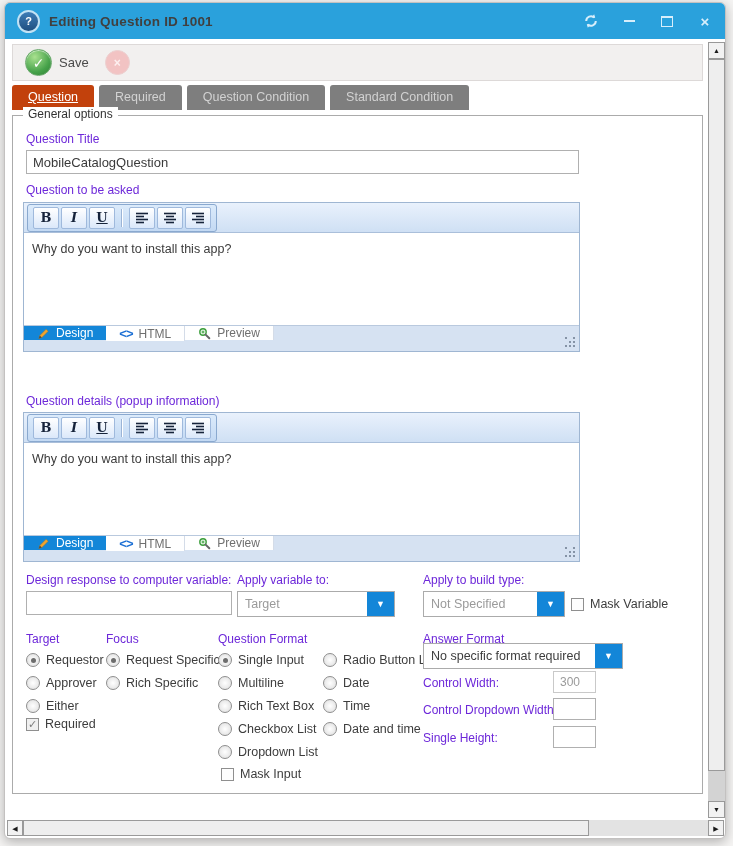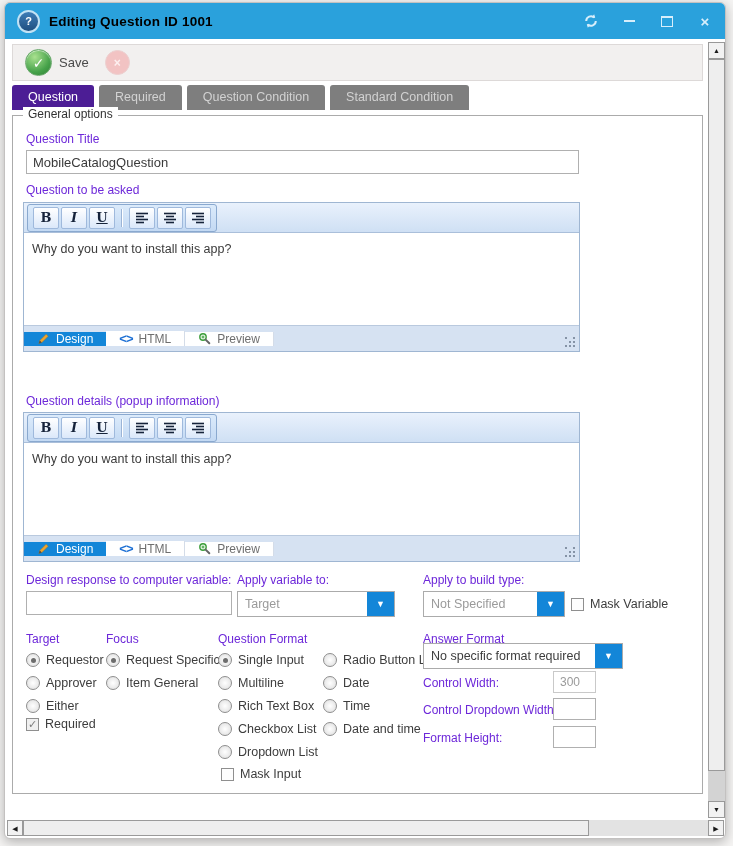--- a/index.html
+++ b/index.html
@@ -22,21 +22,21 @@
     position:absolute;left:0;top:0;width:100%;height:36px;
     background:#2aa1dc;border-radius:5px 5px 0 0;
     display:flex;align-items:center;padding:0 12px;box-sizing:border-box;
   }
   .help-badge{
     width:19px;height:19px;border-radius:50%;
     background:linear-gradient(#3e7cb6,#1f4f80);
     border:2px solid #c2e2f4;color:#fff;font-size:11px;font-weight:bold;
     display:flex;align-items:center;justify-content:center;flex:0 0 auto;
   }
-  .title-text{color:#000000;font-size:13.5px;font-weight:bold;margin-left:9px;letter-spacing:.2px;}
+  .title-text{color:#404040;font-size:13.5px;font-weight:bold;margin-left:9px;letter-spacing:.2px;}
   .caption-btns{margin-left:auto;display:flex;align-items:center;gap:22px;}
   .cap{color:#d7eefb;display:flex;align-items:center;justify-content:center;width:16px;height:16px;cursor:default;}
   .min-glyph{width:11px;height:2px;background:#d7eefb;display:inline-block;}
   .max-glyph{width:10px;height:8px;border:1px solid #d7eefb;border-top:2px solid #d7eefb;display:inline-block;}
   .close-glyph{font-size:15px;font-weight:bold;line-height:1;}
   
   .toolbar{
     left:7px;top:41px;width:691px;height:37px;
     background:#f2f0ef;border:1px solid #ddd9d8;box-sizing:border-box;
     display:flex;align-items:center;padding-left:12px;gap:16px;
@@ -55,21 +55,21 @@
     background:#f2c3c3;border:1px solid #ecd0d0;color:#fdf0f0;
     font-size:12px;font-weight:bold;
     display:flex;align-items:center;justify-content:center;
   }
   
   .tabs{left:7px;top:82px;display:flex;gap:5px;}
   .tab{
     height:25px;line-height:25px;padding:0 16px;font-size:12.5px;
     border-radius:3px 3px 0 0;cursor:pointer;
   }
-  .tab.active{background:#4c1d95;color:#ffffff;}
+  .tab.active{background:#c2410c;color:#ffffff;text-decoration:underline;}
   .tab.inactive{background:#7e7e7e;color:#d2d2d2;}
   
   .groupbox{left:7px;top:112px;width:691px;height:679px;border:1px solid #ababab;box-sizing:border-box;}
   .legend{left:18px;top:104px;background:#ffffff;padding:0 5px;font-size:12px;color:#333;height:15px;line-height:15px;}
   .lbl{font-size:12px;color:#6d28d9;white-space:nowrap;}
   .txt{
     border:1px solid #b0b0b0;box-sizing:border-box;height:24px;
     font-family:"Liberation Sans","DejaVu Sans",sans-serif;
     font-size:13px;color:#3a3a3a;padding:0 6px;background:#fff;outline:none;
   }
@@ -78,21 +78,21 @@
   
   .editor{border:1px solid #9fb6d2;box-sizing:border-box;display:flex;flex-direction:column;background:#fff;}
   .ed-toolbar{height:30px;background:linear-gradient(#e9f1fc,#cfe0f4);border-bottom:1px solid #aabfda;display:flex;align-items:center;padding-left:3px;flex:0 0 auto;box-sizing:border-box;}
   .ed-toolgroup{display:flex;align-items:center;gap:2px;background:linear-gradient(#dcebfb,#c3d9f3);border:1px solid #8aa9cf;border-radius:3px;padding:2px 5px;}
   .ed-btn{width:24px;height:20px;display:flex;align-items:center;justify-content:center;background:linear-gradient(#ffffff,#dbe8fa);border:1px solid #9fb9dc;border-radius:2px;cursor:pointer;}
   .g-b{font-family:"DejaVu Serif","Liberation Serif",serif;font-weight:bold;font-size:13px;color:#16233a;}
   .g-i{font-family:"DejaVu Serif","Liberation Serif",serif;font-style:italic;font-weight:bold;font-size:13px;color:#16233a;}
   .g-u{font-family:"DejaVu Serif","Liberation Serif",serif;font-weight:bold;font-size:13px;color:#16233a;text-decoration:underline;}
   .ed-sep{width:1px;height:18px;background:#ffffff;border-left:1px solid #9bb4d6;margin:0 4px;}
   .ed-content{flex:1;background:#fff;font-size:12.5px;color:#3a3a3a;padding:8px;line-height:1.35;}
-  .ed-modebar{height:25px;background:#d6e2f2;border-top:1px solid #b9c9de;display:flex;align-items:center;position:relative;flex:0 0 auto;}
+  .ed-modebar{height:25px;background:#d6e2f2;border-top:1px solid #b9c9de;display:flex;align-items:flex-start;position:relative;flex:0 0 auto;}
   .ed-mode{display:flex;align-items:center;gap:6px;padding:0 13px;font-size:12px;cursor:pointer;}
   .ed-mode.active{background:#1386d8;color:#fff;}
   .ed-mode.plain{background:#ffffff;color:#6f6f6f;border-right:1px solid #d4dce8;}
   .code-glyph{color:#1c6fd4;font-weight:bold;font-size:13px;letter-spacing:-1px;}
   .grip{position:absolute;right:4px;bottom:4px;width:10px;height:10px;}
   .grip::before{
     content:"";position:absolute;left:0;top:0;width:2px;height:2px;background:#8593a6;
     box-shadow:8px 0 #8593a6,4px 4px #8593a6,8px 4px #8593a6,0 8px #8593a6,4px 8px #8593a6,8px 8px #8593a6;
   }
   
@@ -341,21 +341,21 @@
     <span class="cb checked"></span>
     <span class="olabel">Required</span>
   </div>
 
   <div class="opt abs" style="left:101px;top:649px">
     <span class="radio sel"></span>
     <span class="olabel">Request Specific</span>
   </div>
   <div class="opt abs" style="left:101px;top:672px">
     <span class="radio"></span>
-    <span class="olabel">Item General</span>
+    <span class="olabel">Rich Specific</span>
   </div>
 
   <div class="opt abs" style="left:213px;top:649px">
     <span class="radio sel"></span>
     <span class="olabel">Single Input</span>
   </div>
   <div class="opt abs" style="left:213px;top:672px">
     <span class="radio"></span>
     <span class="olabel">Multiline</span>
   </div>
@@ -397,21 +397,21 @@
     <span class="dd-value dark">No specific format required</span>
     <span class="dd-btn">▼</span>
   </div>
 
   <span class="lbl abs" style="left:418px;top:673px">Control Width:</span>
   <input class="txt small muted abs" style="left: 548px; top: 668px; width: 43px;" value="300">
 
   <span class="lbl abs" style="left:418px;top:700px">Control Dropdown Width:</span>
   <input class="txt small abs" style="left: 548px; top: 695px; width: 43px;" value="">
 
-  <span class="lbl abs" style="left:418px;top:728px">Format Height:</span>
+  <span class="lbl abs" style="left:418px;top:728px">Single Height:</span>
   <input class="txt small abs" style="left: 548px; top: 723px; width: 43px;" value="">
 
   <div class="vsb abs">
     <span class="sb-btn" style="left:0;top:0">▲</span>
     <span class="sb-thumb" style="left:0;top:17px;width:17px;height:712px"></span>
     <span class="sb-btn" style="left:0;bottom:0">▼</span>
   </div>
 
   <div class="hsb abs">
     <span class="sb-btn" style="left:0;top:0">◀</span>

